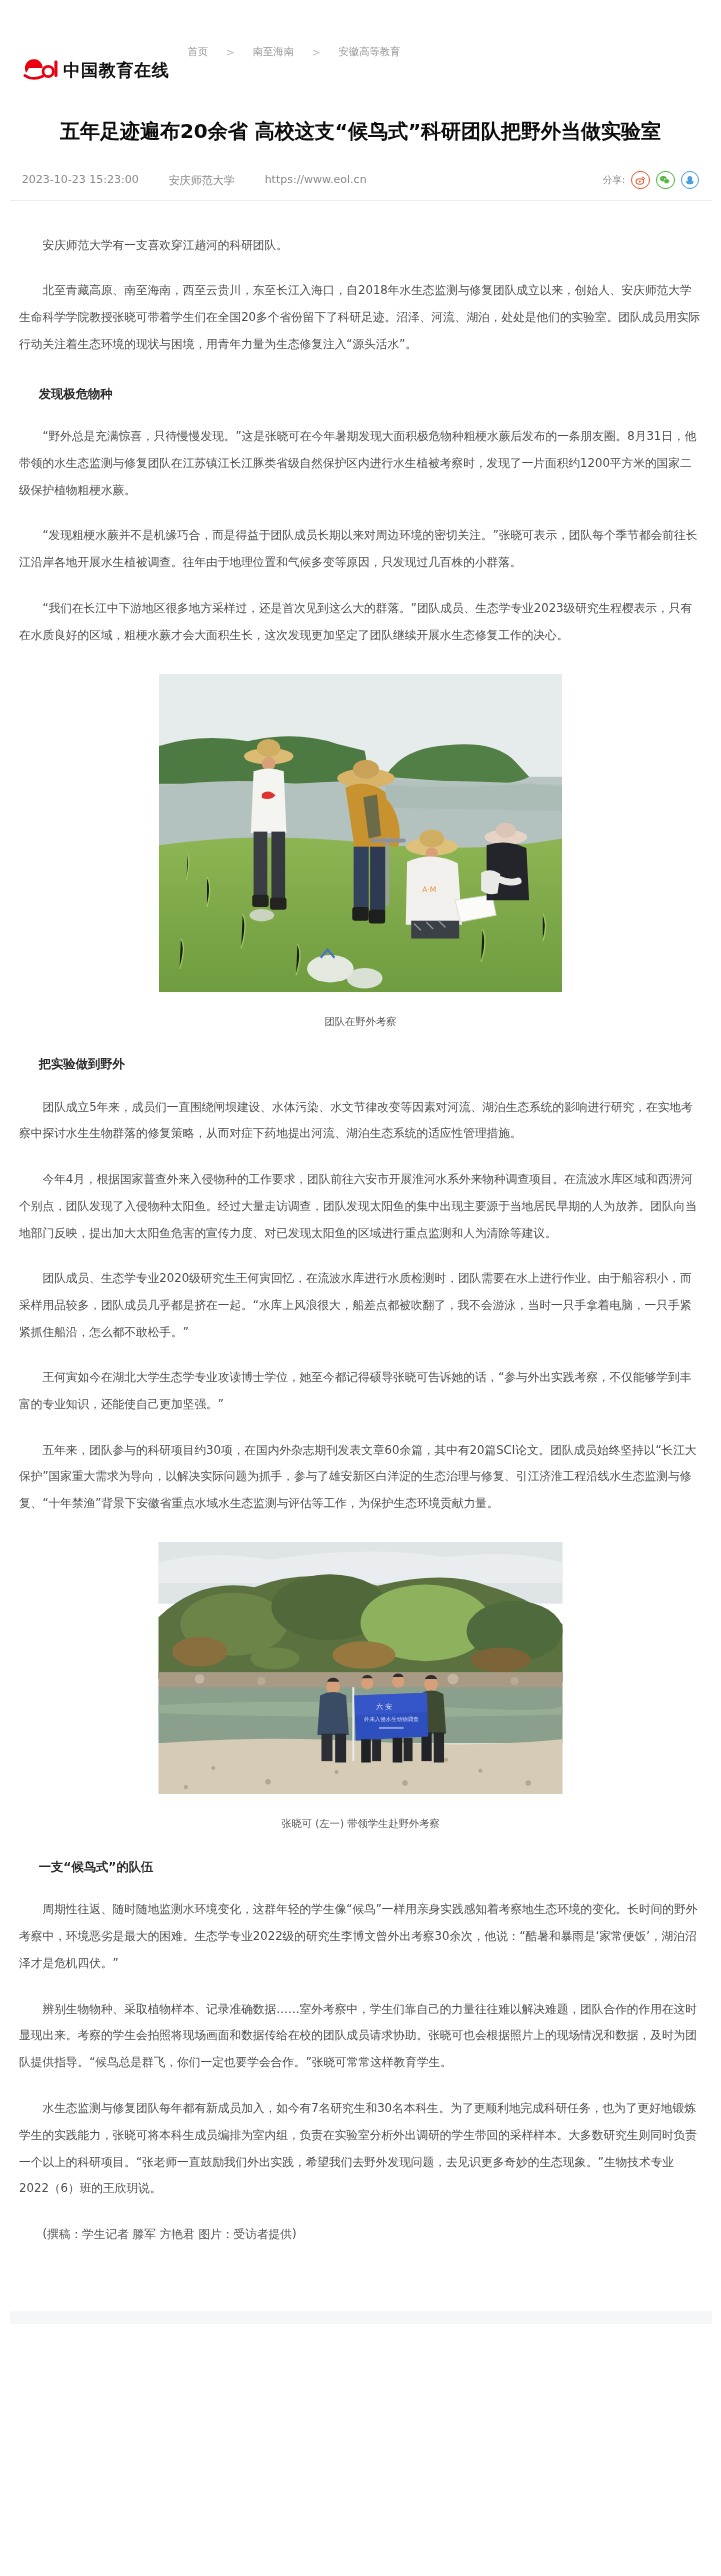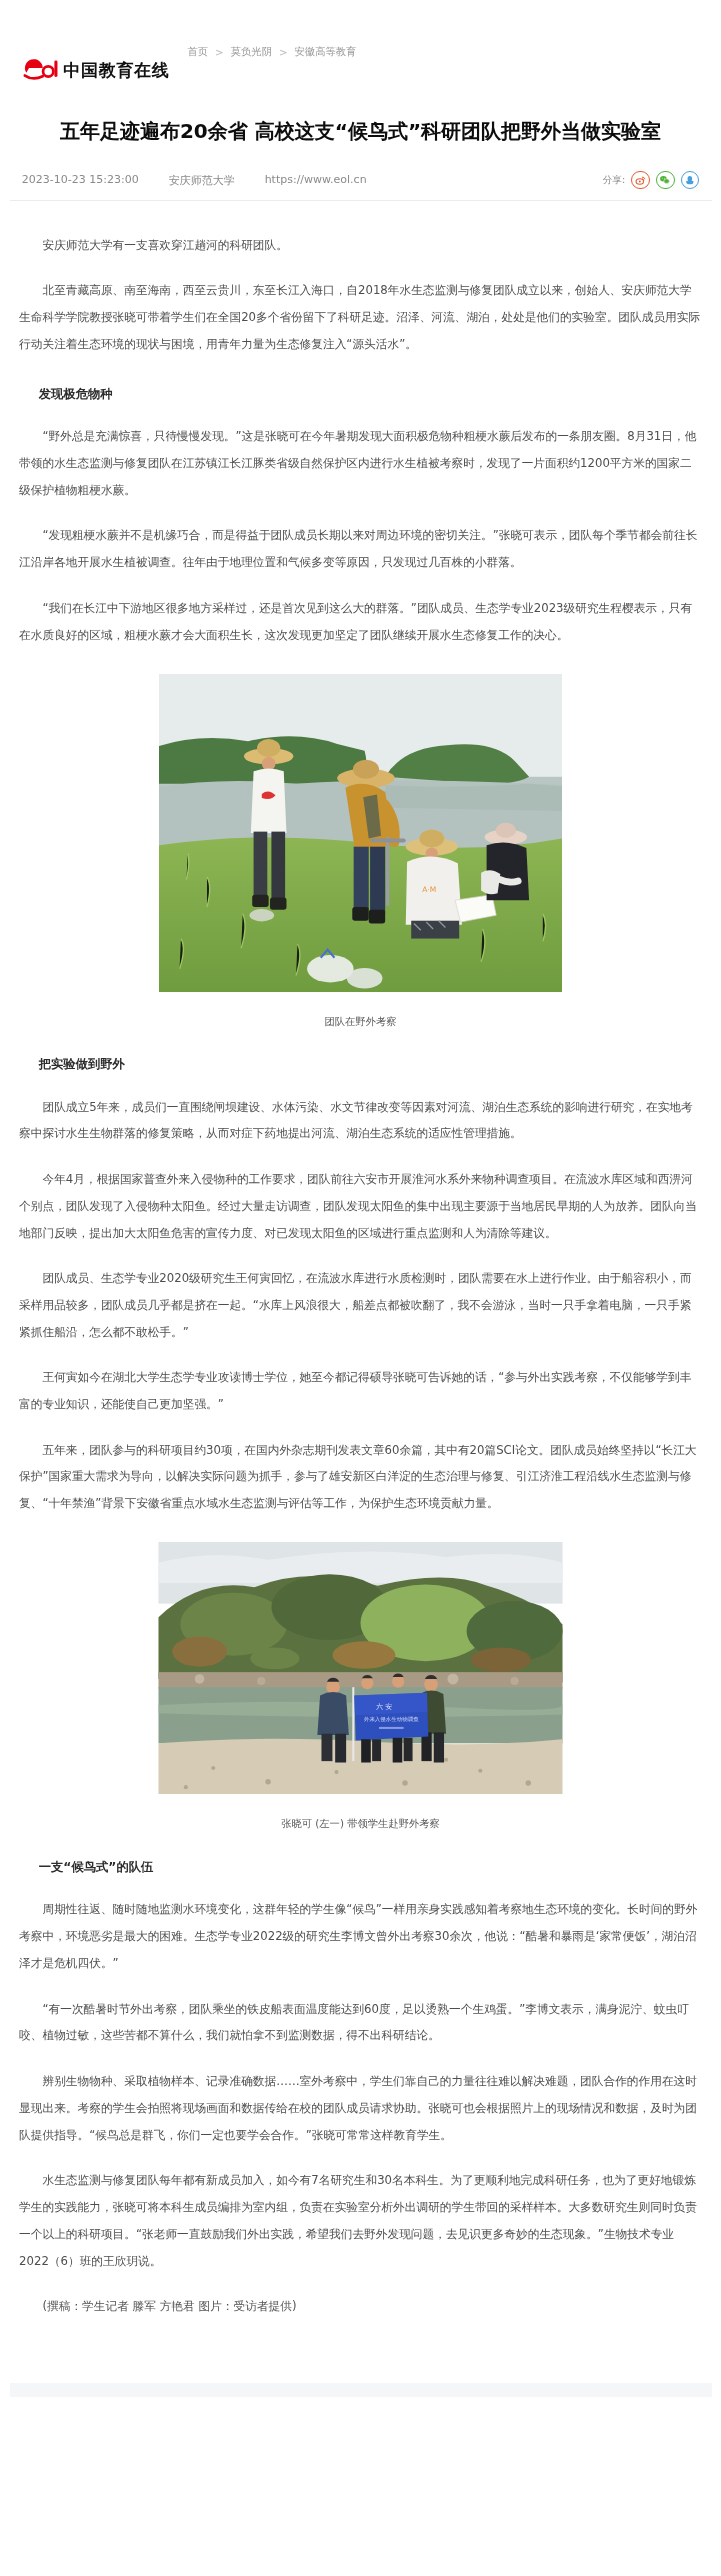--- a/index.html
+++ b/index.html
@@ -4,21 +4,21 @@
 <style>
   * { box-sizing: border-box; }
   html,body { margin:0; padding:0; background:#ffffff; }
   body { font-family:"DejaVu Sans","Liberation Sans",sans-serif; color:#4e4e4e; }
   .page { width:702px; margin:0 auto; background:#fff; position:relative; }
 
   
   .site-header { display:flex; align-items:center; gap:18px; padding:15px 12.3px 0 12.3px; }
   .logo-wrap { display:flex; align-items:center; gap:5.5px;margin-top:40px; }
   .logo-cn { font-size:17px; font-weight:bold; color:#111; letter-spacing:0.7px; }
-  .breadcrumb { color:#999; font-size:10.3px; display:flex; align-items:center; gap:7px; margin-top:2.7px; }
+  .breadcrumb { color:#999; font-size:10.3px; display:flex; align-items:center; gap:18px; margin-top:2.7px; }
   .breadcrumb .crumb { color:#999; cursor:pointer; }
   .breadcrumb .sep { color:#bbb; }
 
   
   .article-title { font-size:20px; font-weight:bold; color:#0d0d0d; text-align:center;
                    line-height:1.62; margin:30px 20.6px 23px 20.6px; }
   .meta-row { display:flex; justify-content:space-between; align-items:center;
               padding:0 12.3px 11px 12.3px; border-bottom:0.7px solid #ececec; }
   .meta-left { color:#8a8a8a; font-size:11px; display:flex; gap:30px; }
   .meta-left .url { color:#8a8a8a; }
@@ -54,21 +54,21 @@
           <path d="M4 30 Q16 38 30 31" stroke="#e60012" stroke-width="4" fill="none" stroke-linecap="round"></path>
           <circle cx="38" cy="24" r="7.5" fill="none" stroke="#e60012" stroke-width="4"></circle>
           <rect x="47" y="8" width="4.5" height="24" rx="2" fill="#e60012"></rect>
         </svg>
       </span>
       <span class="logo-cn">中国教育在线</span>
     </div>
     <nav class="breadcrumb">
       <span class="crumb">首页</span>
       <span class="sep">&gt;</span>
-      <span class="crumb">莫负光阴</span>
+      <span class="crumb">南至海南</span>
       <span class="sep">&gt;</span>
       <span class="crumb">安徽高等教育</span>
     </nav>
   </header>
 
   <h1 class="article-title">五年足迹遍布20余省 高校这支“候鸟式”科研团队把野外当做实验室</h1>
 
   <div class="meta-row">
     <div class="meta-left">
       <span>2023-10-23 15:23:00</span>
@@ -266,21 +266,20 @@
           <rect x="312" y="288" width="13" height="32" fill="#26282c"></rect>
           <rect x="342" y="286" width="14" height="36" fill="#1f2125"></rect>
           <rect x="358" y="286" width="13" height="34" fill="#26282c"></rect>
         </g>
       </svg>
       <figcaption>张晓可 (左一) 带领学生赴野外考察</figcaption>
     </figure>
 
     <h3>一支“候鸟式”的队伍</h3>
     <p>周期性往返、随时随地监测水环境变化，这群年轻的学生像“候鸟”一样用亲身实践感知着考察地生态环境的变化。长时间的野外考察中，环境恶劣是最大的困难。生态学专业2022级的研究生李博文曾外出考察30余次，他说：“酷暑和暴雨是‘家常便饭’，湖泊沼泽才是危机四伏。”</p>
-    <p>“有一次酷暑时节外出考察，团队乘坐的铁皮船表面温度能达到60度，足以烫熟一个生鸡蛋。”李博文表示，满身泥泞、蚊虫叮咬、植物过敏，这些苦都不算什么，我们就怕拿不到监测数据，得不出科研结论。</p>
     <p>辨别生物物种、采取植物样本、记录准确数据……室外考察中，学生们靠自己的力量往往难以解决难题，团队合作的作用在这时显现出来。考察的学生会拍照将现场画面和数据传给在校的团队成员请求协助。张晓可也会根据照片上的现场情况和数据，及时为团队提供指导。“候鸟总是群飞，你们一定也要学会合作。”张晓可常常这样教育学生。</p>
     <p>水生态监测与修复团队每年都有新成员加入，如今有7名研究生和30名本科生。为了更顺利地完成科研任务，也为了更好地锻炼学生的实践能力，张晓可将本科生成员编排为室内组，负责在实验室分析外出调研的学生带回的采样样本。大多数研究生则同时负责一个以上的科研项目。“张老师一直鼓励我们外出实践，希望我们去野外发现问题，去见识更多奇妙的生态现象。”生物技术专业2022（6）班的王欣玥说。</p>
     <p class="credit">(撰稿：学生记者 滕军 方艳君 图片：受访者提供)</p>
   </article>
 
   <div class="footer-bar"></div>
 </div>
 
 
 </body></html>

